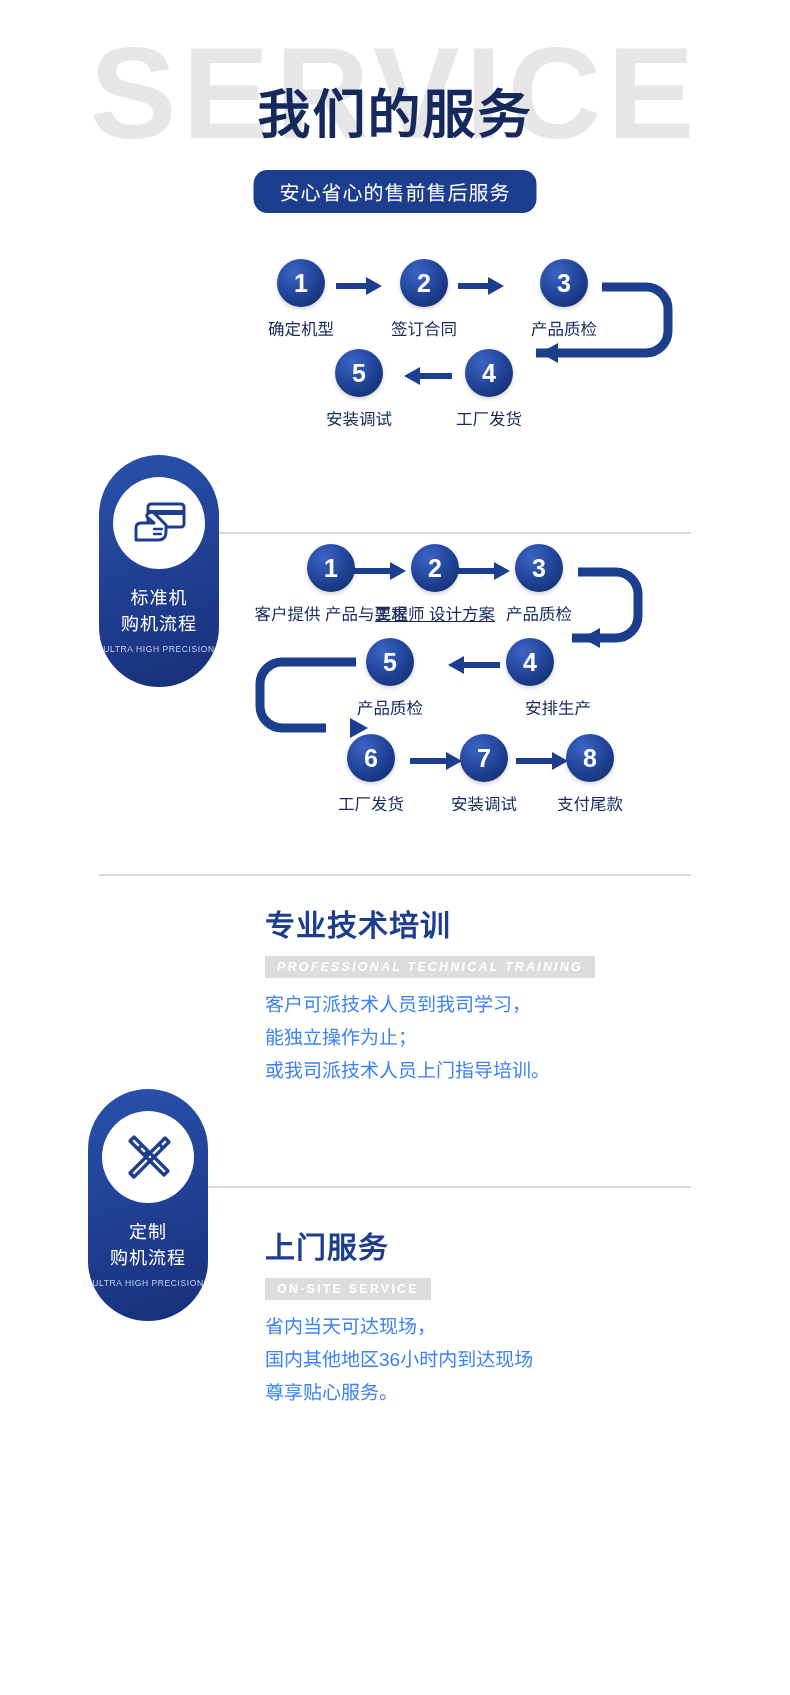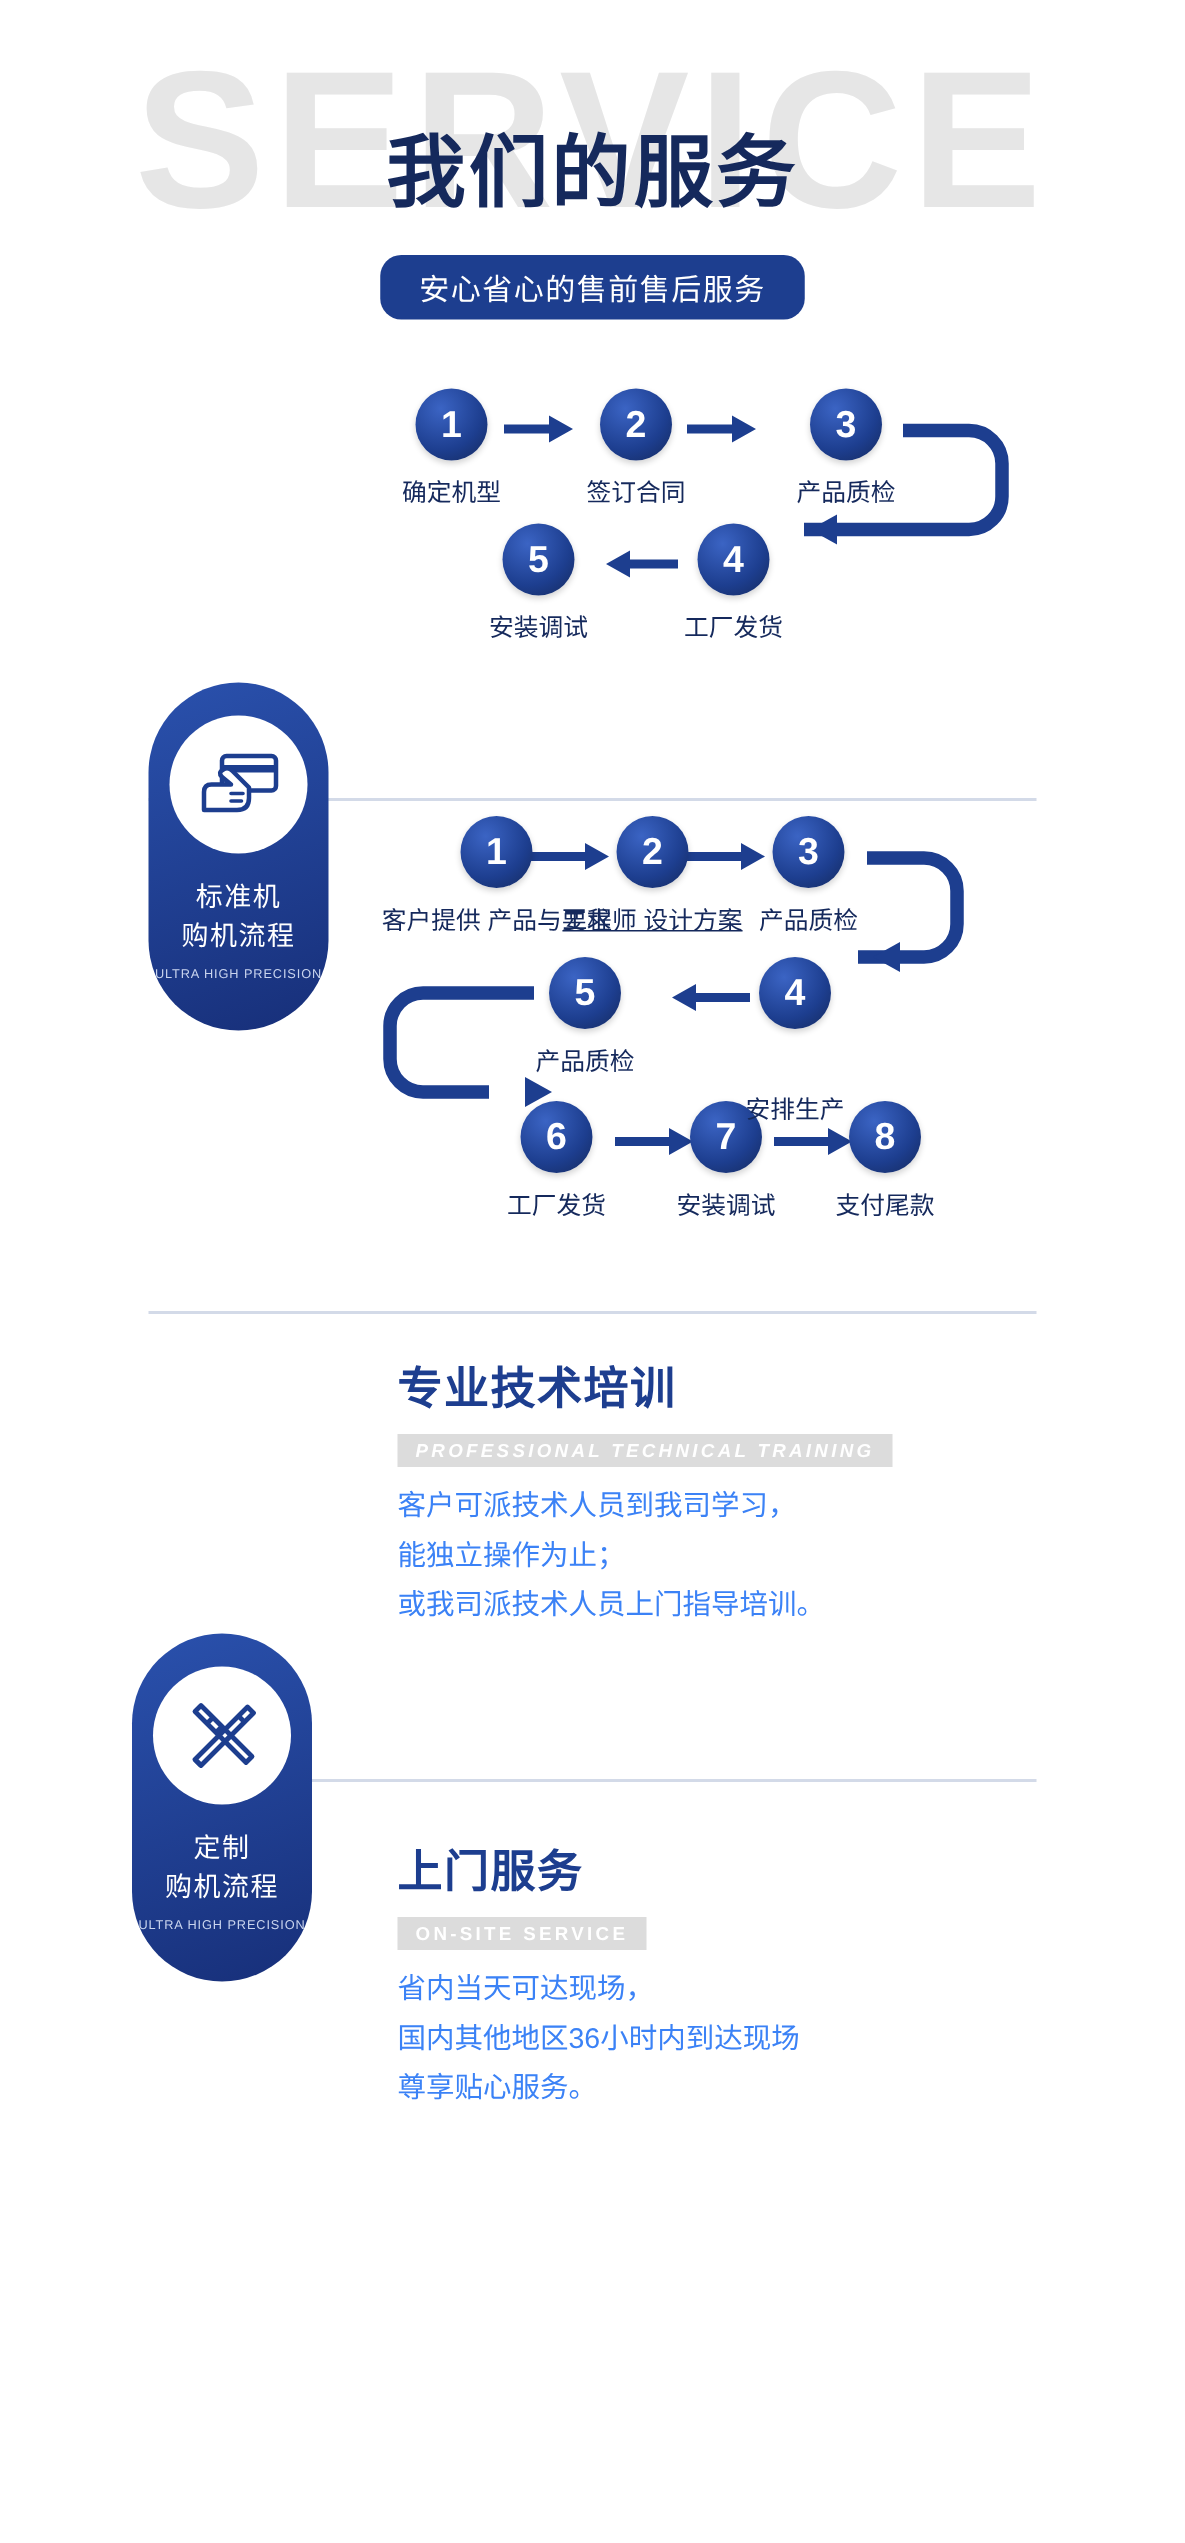--- a/index.html
+++ b/index.html
@@ -295,21 +295,21 @@
     </div>
   <div class="step" style="left:566px;top:200px;">
       <span>8</span>
     </div>
 
   <div class="step-label" style="left:331px;top:70px;">客户提供
 产品与要求</div>
   <div class="step-label" style="left:435px;top:70px;text-decoration:underline;">工程师
 设计方案</div>
   <div class="step-label" style="left:539px;top:70px;">产品质检</div>
-  <div class="step-label" style="left:530px;top:164px;margin-top:32px;">安排生产</div>
+  <div class="step-label" style="left:558px;top:164px;">安排生产</div>
   <div class="step-label" style="left:390px;top:164px;">产品质检</div>
   <div class="step-label" style="left:371px;top:260px;">工厂发货</div>
   <div class="step-label" style="left:484px;top:260px;">安装调试</div>
   <div class="step-label" style="left:590px;top:260px;">支付尾款</div>
 </div>
 
 <div style="height:30px;"></div>
 <div class="divider"></div>
 
 <div class="section" style="height:280px;">

